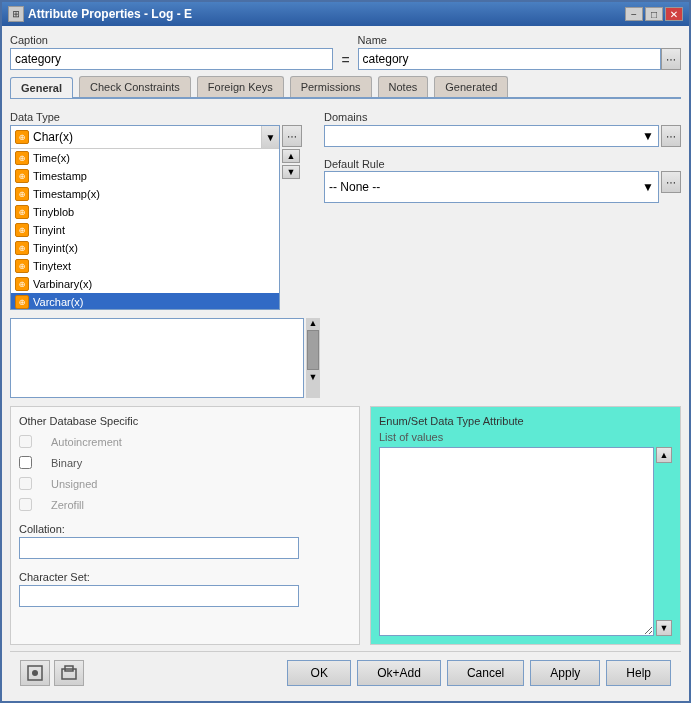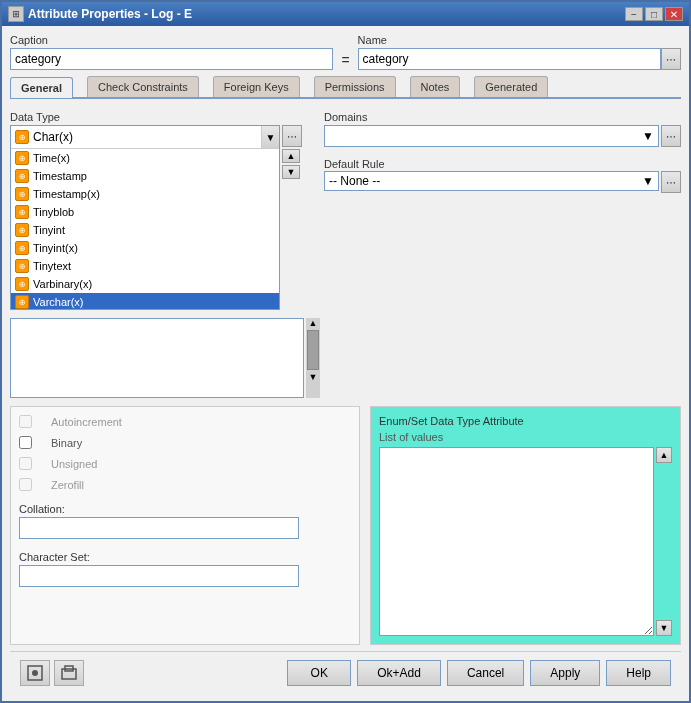--- a/index.html
+++ b/index.html
@@ -135,21 +135,21 @@
       flex-shrink: 0;
     }
     .tab {
       padding: 4px 10px;
       border: 1px solid #aaa;
       border-bottom: none;
       background: #d8d0c8;
       cursor: pointer;
       font-size: 11px;
       color: #333;
-      margin-right: 14px;
+      margin-right: 6px;
       border-radius: 3px 3px 0 0;
     }
     .tab.active {
       background: #f0f0f0;
       border-color: #7a9dc7;
       font-weight: bold;
       position: relative;
       bottom: -1px;
     }
     .tab-content {
@@ -285,21 +285,21 @@
       justify-content: space-between;
     }
     .default-rule-control {
       display: flex;
       gap: 2px;
     }
     .default-rule-dropdown {
       flex: 1;
       border: 1px solid #7a9dc7;
       background: white;
-      height: 20px;
+      height: 32px;
       display: flex;
       align-items: center;
       padding: 0 4px;
     }
     .large-text-area {
       width: 100%;
       height: 80px;
       border: 1px solid #7a9dc7;
       background: white;
       resize: none;
@@ -604,20 +604,21 @@
             <div class="scrollbar-thumb"></div>
             <div style="font-size:9px;cursor:pointer;">▼</div>
           </div>
         </div>
         <div style="flex:1;"></div>
       </div>
 
       <div class="main-area">
 
         <div class="other-db-section">
+          <span class="other-db-title">Other Database Specific</span>
           <div class="checkbox-row">
             <input type="checkbox" disabled="" style="">
             <span class="checkbox-label" style="color:#999;">Autoincrement</span>
           </div>
           <div class="checkbox-row">
             <input type="checkbox" style="">
             <span class="checkbox-label">Binary</span>
           </div>
           <div class="checkbox-row">
             <input type="checkbox" disabled="" style="">

